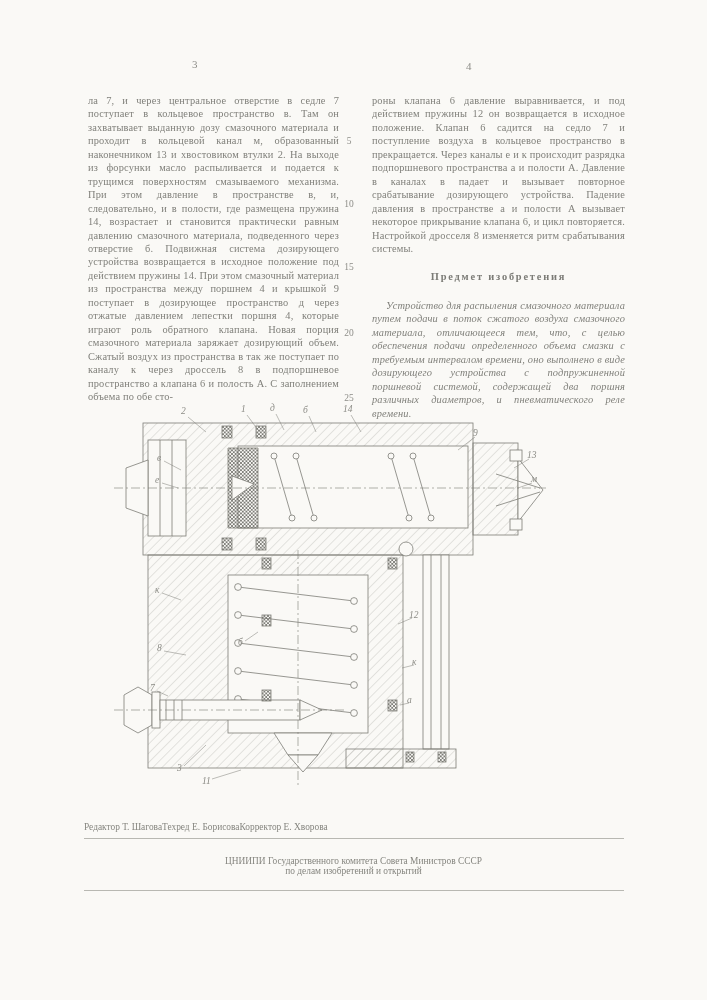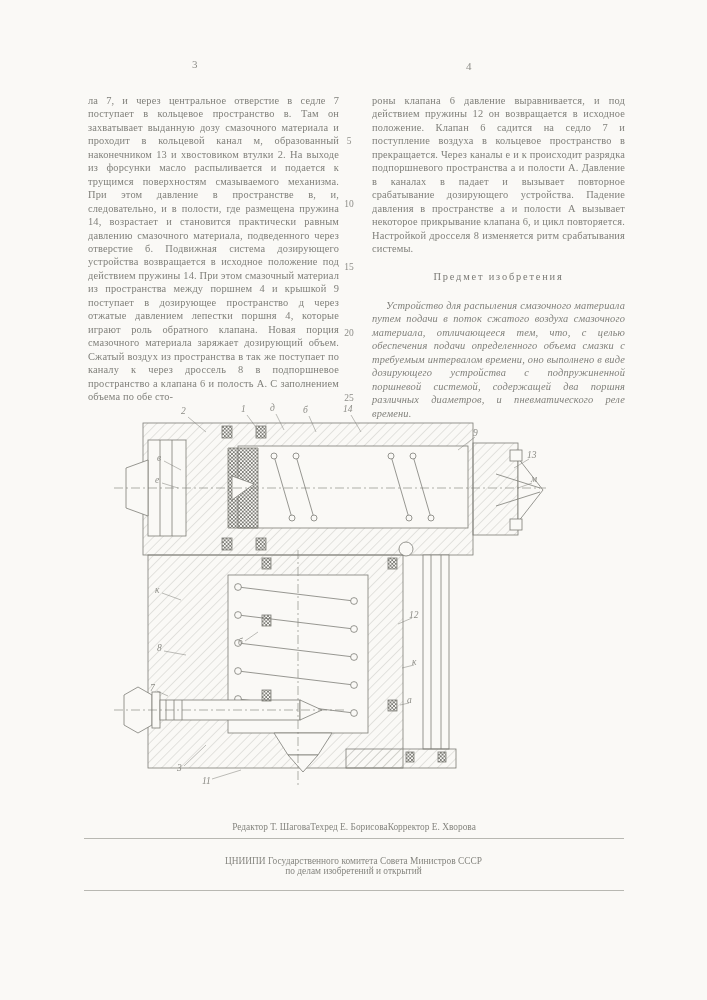--- a/index.html
+++ b/index.html
@@ -22,34 +22,34 @@
     position:absolute;top:79px;font-size:10.4px;line-height:13.45px;
     text-align:justify;letter-spacing:.15px;color:#80807b;
   }
   .col.left{left:73px;width:281px;}
   .col.right{left:357px;width:283px;}
   .col p{margin:15px;}
   .gutter{position:absolute;left:341px;width:16px;text-align:center;
     font-size:9.5px;color:#8d8d88;}
   .claim-head{
     text-align:center;letter-spacing:1.8px;margin:15px 0 11px 0;
-    color:#7b7b76;font-size:10.4px;
+    color:#7b7b76;font-size:10.4px;font-weight:bold;
   }
   .claim p{text-indent:14px;font-style:italic;}
   
   .figure{position:absolute;left:106px;top:400px;width:448px;height:398px;}
   .figure svg{width:100%;height:100%;}
   .figure text{
     font-family:"Liberation Serif","DejaVu Serif",serif;
     font-style:italic;font-size:9.5px;fill:#8c8c86;
   }
   
   .f-line{position:absolute;font-size:9.4px;color:#85857f;}
   .f-center{left:0;width:100%;text-align:center;}
-  .f-row{left:84px;width:540px;display:flex;justify-content:center;}
+  .f-row{left:84px;width:540px;display:flex;justify-content:flex-start;}
   .rule{position:absolute;left:84px;width:540px;border-top:1px solid #b8b8b2;height:0;}
 </style>
 </head>
 <body>
 
 <div class="page">
 
   <div class="pgnum left">3</div>
   <div class="pgnum right">4</div>
 

